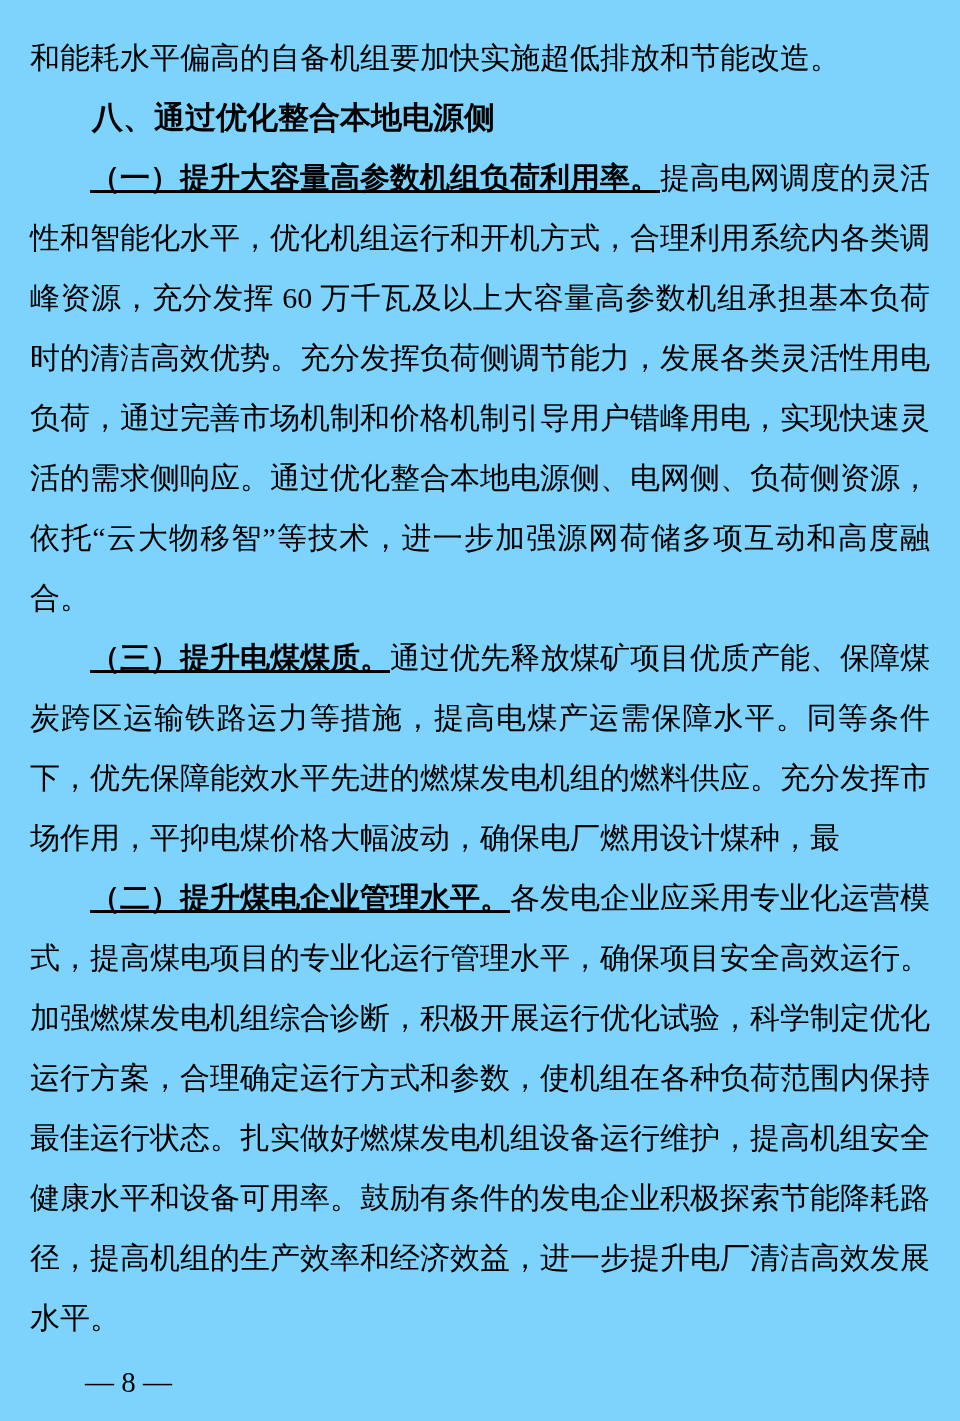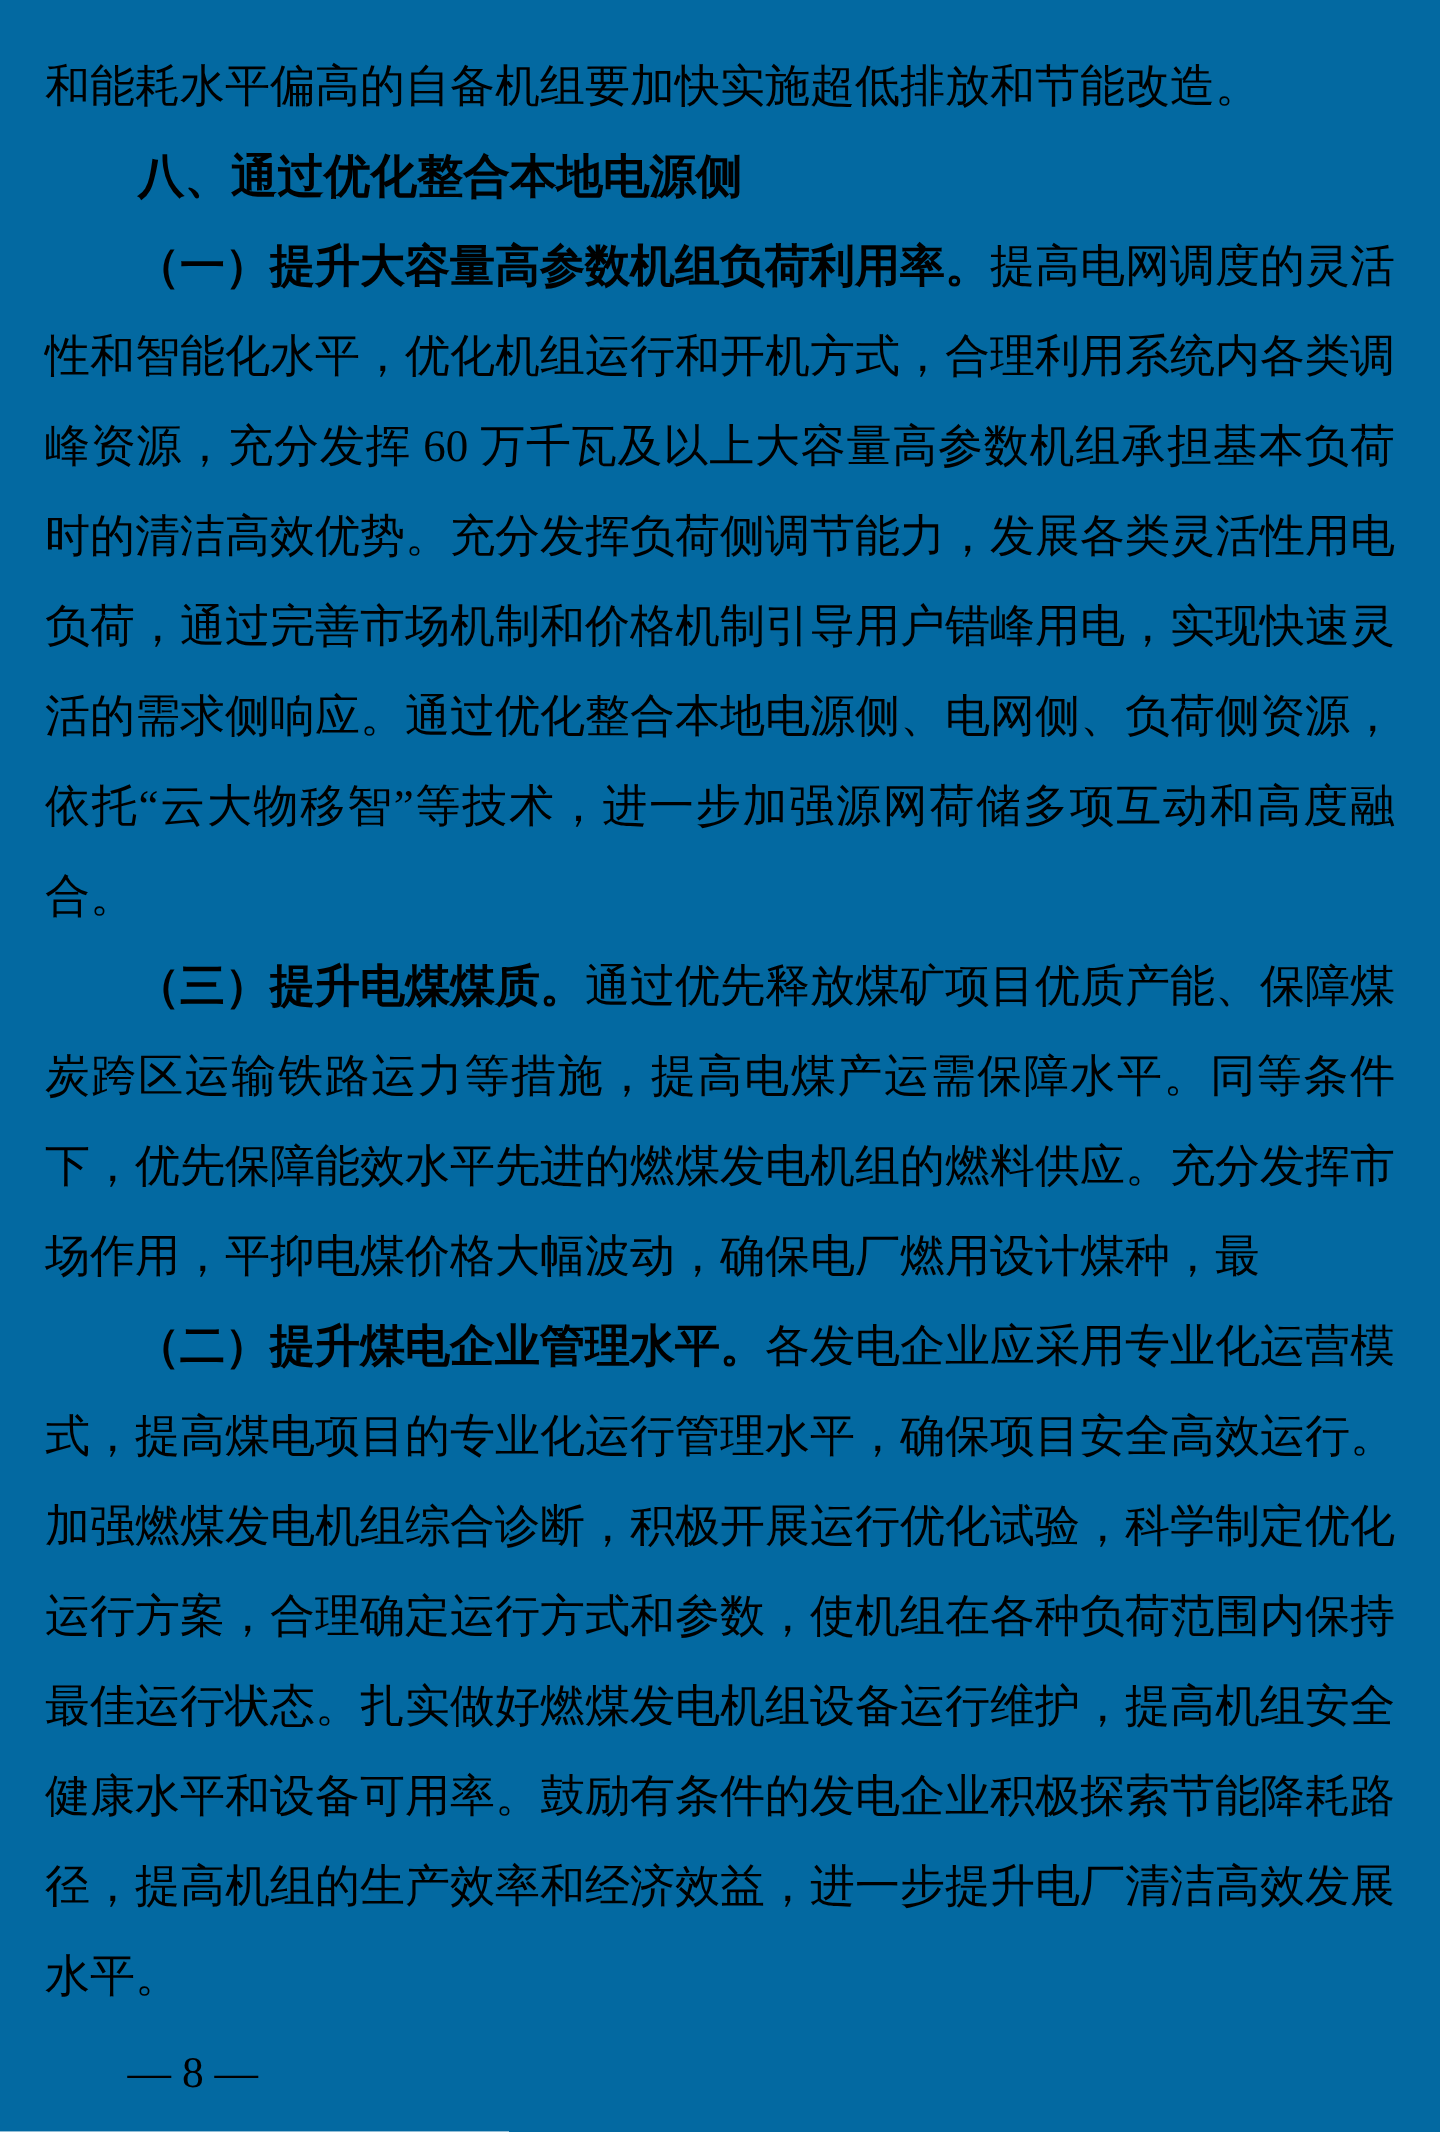--- a/index.html
+++ b/index.html
@@ -4,21 +4,21 @@
 <style>
   html, body {
     margin: 0;
     padding: 0;
     background: #ffffff;
   }
   .page {
     position: relative;
     width: 960px;
     height: 1421px;
-    background: #0369a1;
+    background: #7dd3fc;
     overflow: hidden;
     font-family: "Liberation Serif", serif;
     color: #000000;
   }
   .content {
     position: absolute;
     left: 30px;
     right: 30px;
     top: 28px;
   }
@@ -39,20 +39,21 @@
     font-size: 31px;
     line-height: 60px;
     font-weight: 700;
     font-family: "Liberation Sans", sans-serif;
     text-indent: 2em;
     color: #000000;
     text-align: left;
   }
   .para-lead {
     font-weight: 700;
+    text-decoration: underline;
   }
   .footer {
     position: absolute;
     left: 85px;
     top: 1362px;
     font-size: 29px;
     line-height: 40px;
     font-family: "Liberation Serif", serif;
     color: #000000;
   }

